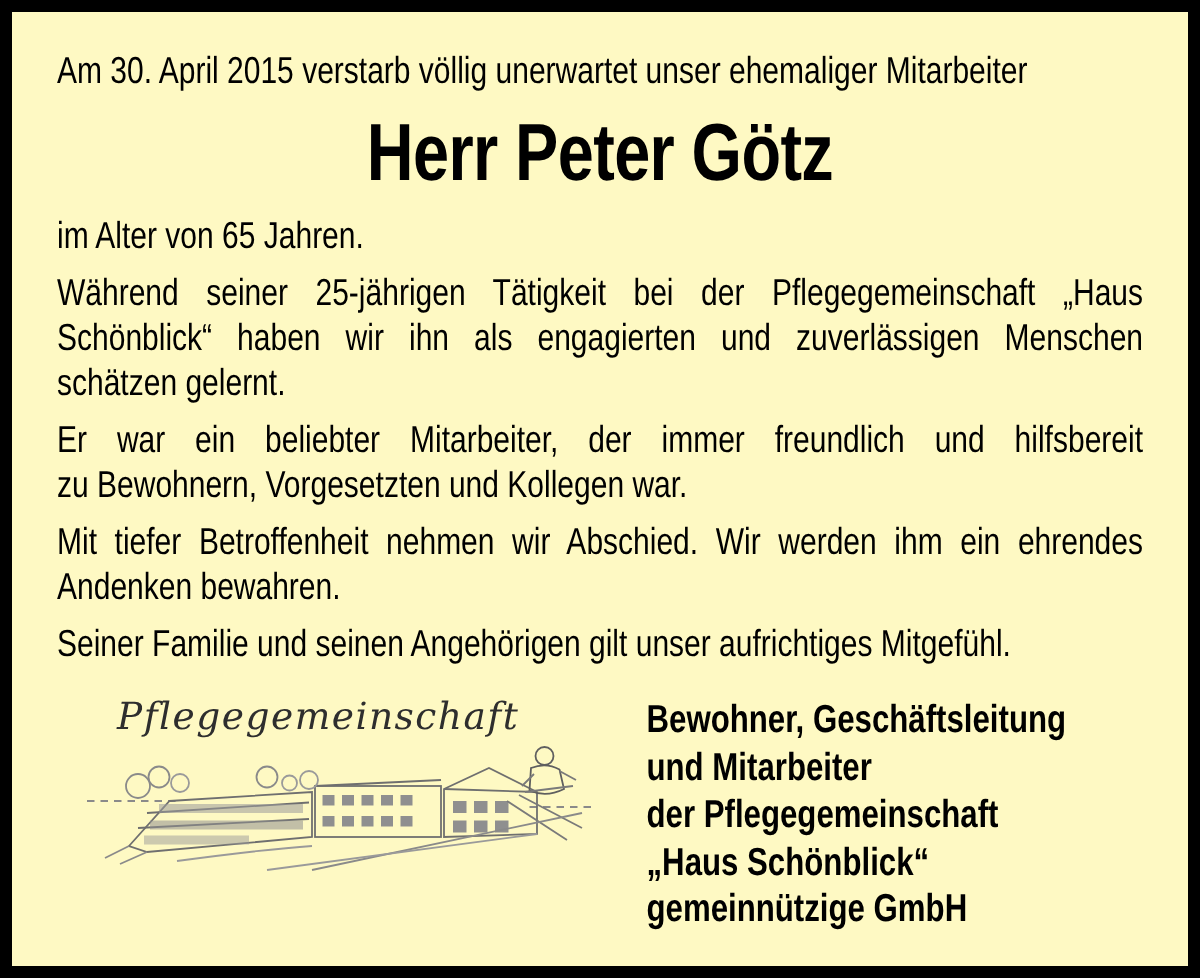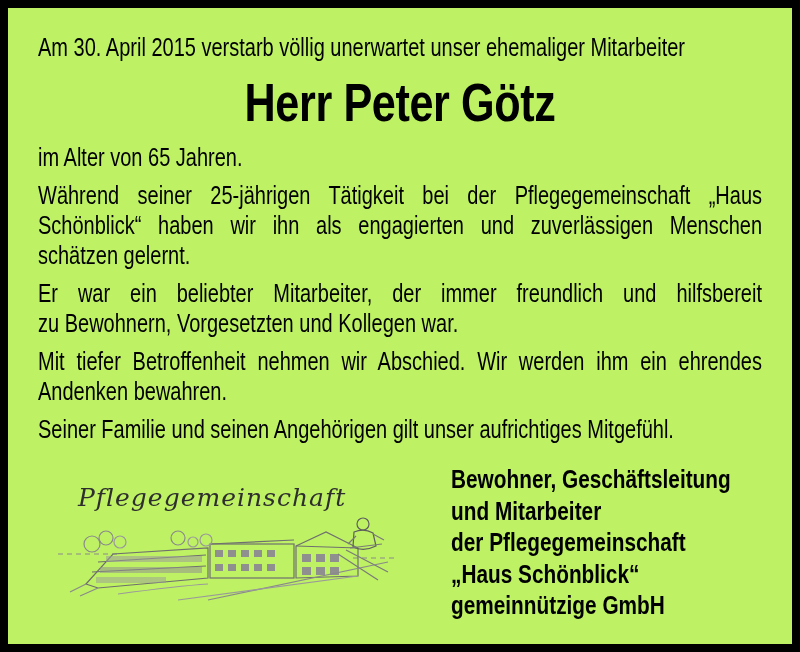--- a/index.html
+++ b/index.html
@@ -1,20 +1,20 @@
 <!DOCTYPE html>
 <html><head>
 <meta charset="utf-8">
 <style>
   html,body{margin:0;padding:0;background:#fff;}
   .page{
     position:relative;
     width:800px;height:652px;
     box-sizing:border-box;
-    background:#bef264;
+    background:#fef9c3;
     border:8px solid #000;
     overflow:hidden;
     font-family:"Liberation Sans", sans-serif;
     color:#000;
   }
   .content{
     box-sizing:border-box;
     padding:24px 30px 0 30px;
   }
   
@@ -39,23 +39,22 @@
   }
   .body-text{font-size:25px;line-height:30px;}
   .para{margin:0 0 8px 0;}
   .pline{white-space:normal;}
   .pline.just{
     text-align:justify;
     text-align-last:justify;
   }
   .bottom-row{
     display:flex;
-    align-items:center;
+    align-items:flex-start;
     margin-top:18px;
-    gap:20px;
   }
   .logo-col{
     width:365px;
     flex:0 0 365px;
   }
   .logo-brand{
     margin-left:40px;
     font-family:"DejaVu Serif", serif;
     font-style:italic;
     font-size:25px;

